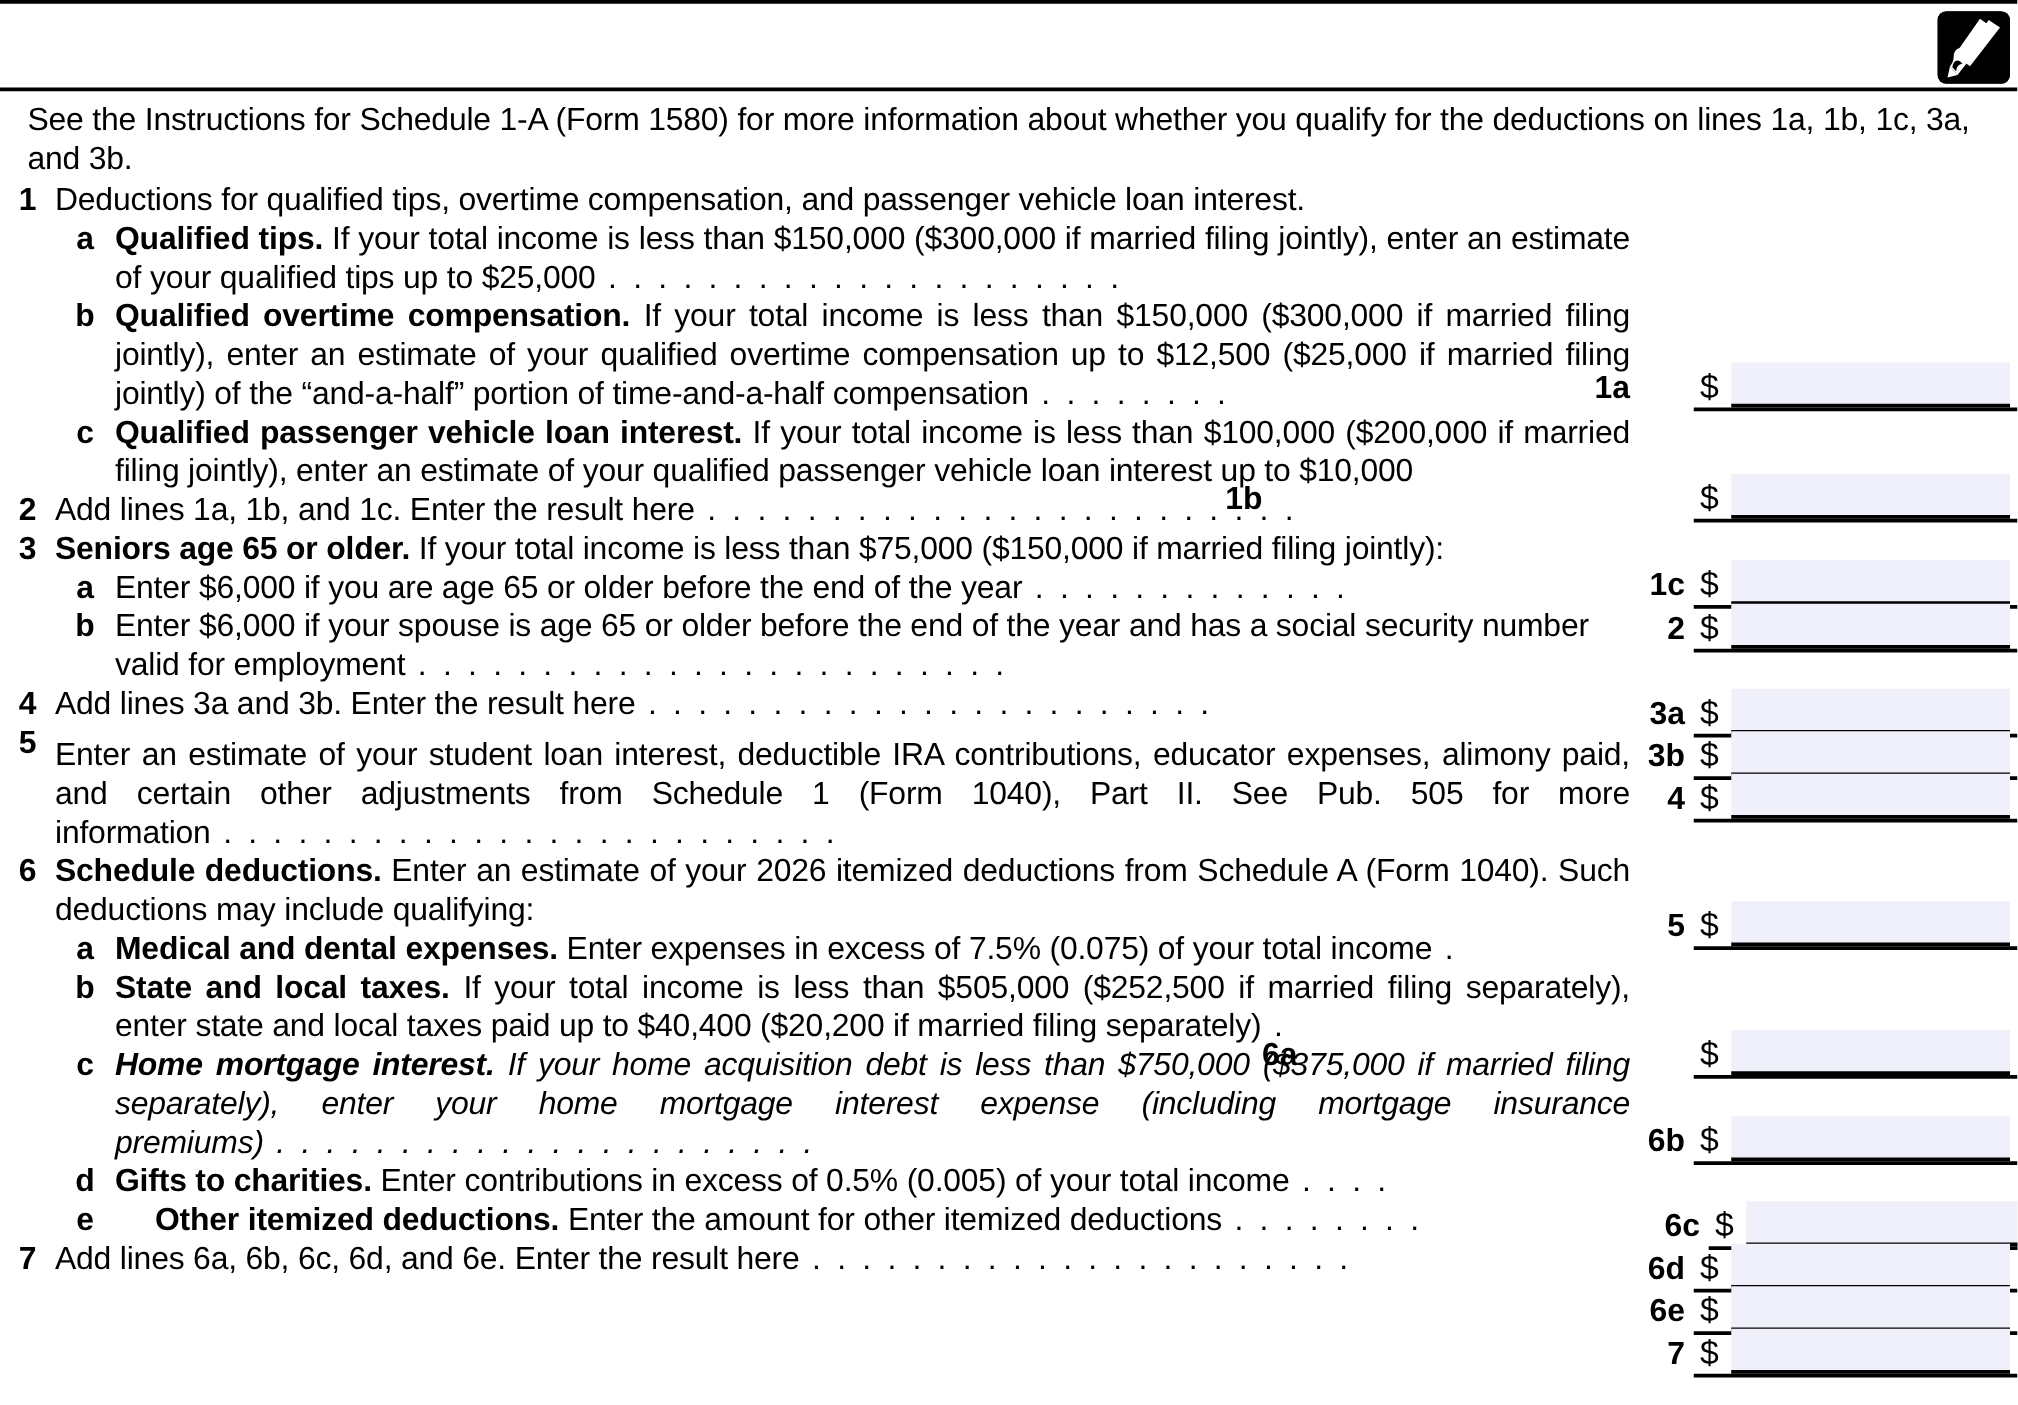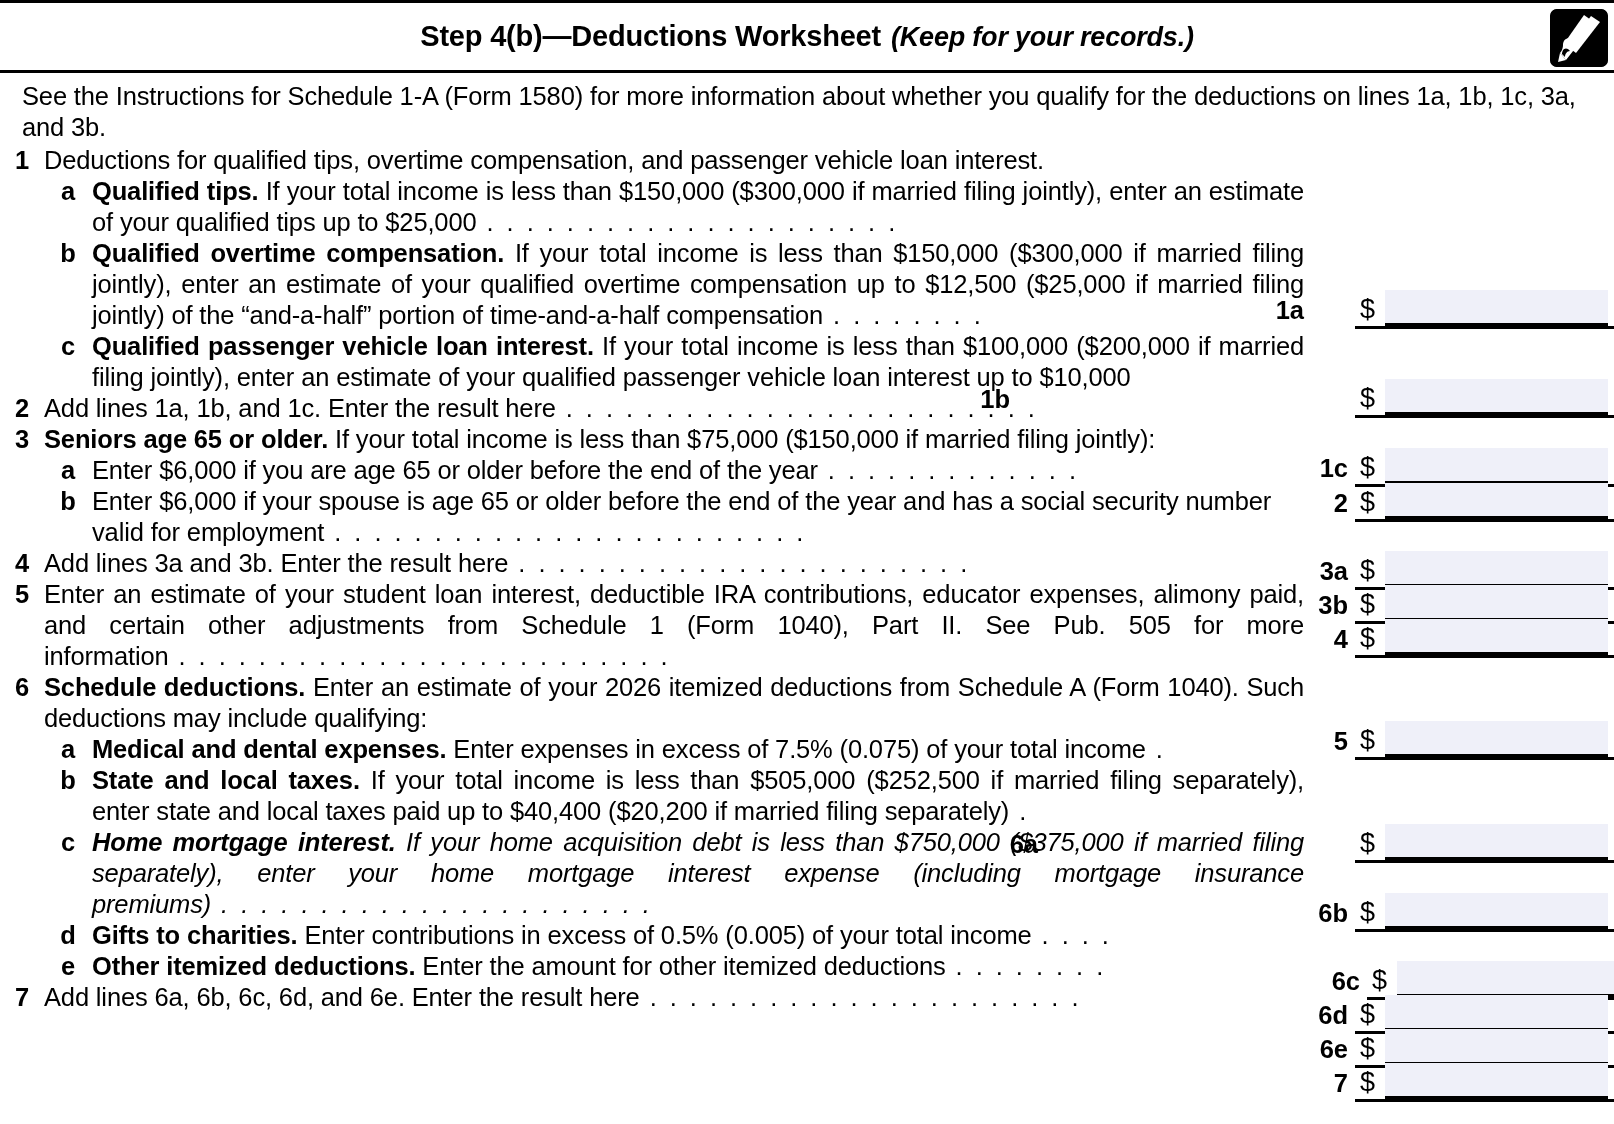--- a/index.html
+++ b/index.html
@@ -138,23 +138,20 @@
     line-height: 31px;
     font-weight: normal;
   }
 </style>
 </head>
 <body>
 
 <div class="form">
 
   <div class="header">
-    <div class="header-title">
-      <span>Step 4(b)—Deductions Worksheet</span><span class="keep">(Keep for your records.)</span>
-    </div>
     <div class="pencil-badge">
       <svg width="58" height="58" viewBox="0 0 58 58" aria-hidden="true">
         <rect x="0" y="0" width="58" height="58" rx="7" fill="#000"></rect>
         <g fill="#fff">
           <polygon points="41,7 50,13 26,44 18,38"></polygon>
           <polygon points="34,6 41,11 19,41 13,36"></polygon>
           <path d="M22,30 C17,28 13,31 13,36 C13,41 10,44 10,44 L16,51 L27,37 Z"></path>
           <polygon points="10,44 8,53 16,51"></polygon>
         </g>
         <path d="M18,40 C14,38 12,42 12,45 L15,48 C15,45 17,42 20,42 Z" fill="#000"></path>
@@ -203,21 +200,21 @@
           <div class="num"></div>
           <div class="sub">b</div>
           <div class="text" style="padding-right: 310px;">Enter $6,000 if your spouse is age 65 or older before the end of the year and has a social security number valid for employment<span class="leader">........................</span></div>
         </div>
         <div class="row">
           <div class="num">4</div>
           <div class="text" style="padding-right: 310px;">Add lines 3a and 3b. Enter the result here<span class="leader">.......................</span></div>
         </div>
         <div class="row">
           <div class="num">5</div>
-          <div class="text just" style="padding-right: 310px;">Enter an estimate of your student loan interest, deductible IRA contributions, educator expenses, alimony paid, and certain other adjustments from Schedule 1 (Form 1040), Part II. See Pub. 505 for more information<span class="leader">.........................</span></div>
+          <div class="text just" style="padding-right: 310px; margin-top: 10px;">Enter an estimate of your student loan interest, deductible IRA contributions, educator expenses, alimony paid, and certain other adjustments from Schedule 1 (Form 1040), Part II. See Pub. 505 for more information<span class="leader">.........................</span></div>
         </div>
         <div class="row">
           <div class="num">6</div>
           <div class="text just" style="padding-right: 310px;"><b>Schedule deductions.</b> Enter an estimate of your 2026 itemized deductions from Schedule A (Form 1040). Such deductions may include qualifying:</div>
         </div>
         <div class="row">
           <div class="num"></div>
           <div class="sub">a</div>
           <div class="text" style="padding-right: 310px;"><b>Medical and dental expenses.</b> Enter expenses in excess of 7.5% (0.075) of your total income<span class="leader">.</span></div>
         </div>
@@ -232,21 +229,21 @@
           <div class="text just" style="padding-right: 310px; font-style: italic;"><b>Home mortgage interest.</b> If your home acquisition debt is less than $750,000 ($375,000 if married filing separately), enter your home mortgage interest expense (including mortgage insurance premiums)<span class="leader">......................</span></div>
         </div>
         <div class="row">
           <div class="num"></div>
           <div class="sub">d</div>
           <div class="text" style="padding-right: 310px;"><b>Gifts to charities.</b> Enter contributions in excess of 0.5% (0.005) of your total income<span class="leader">....</span></div>
         </div>
         <div class="row">
           <div class="num"></div>
           <div class="sub">e</div>
-          <div class="text" style="padding-right: 310px;"><b>Other itemized deductions.</b> Enter the amount for other itemized deductions<span class="leader">........</span></div>
+          <div class="text" style="padding-right: 310px; margin-left: 32px;"><b>Other itemized deductions.</b> Enter the amount for other itemized deductions<span class="leader">........</span></div>
         </div>
         <div class="row">
           <div class="num">7</div>
           <div class="text" style="padding-right: 310px;">Add lines 6a, 6b, 6c, 6d, and 6e. Enter the result here<span class="leader">......................</span></div>
         </div>
       </div>
 
     <div id="entry-layer">
         <div class="field" style="position: absolute; left: 0px; top: 219px; width: 1570px;">
           <div class="field-label" style="right: 266px; top: 3px;">1a</div>

